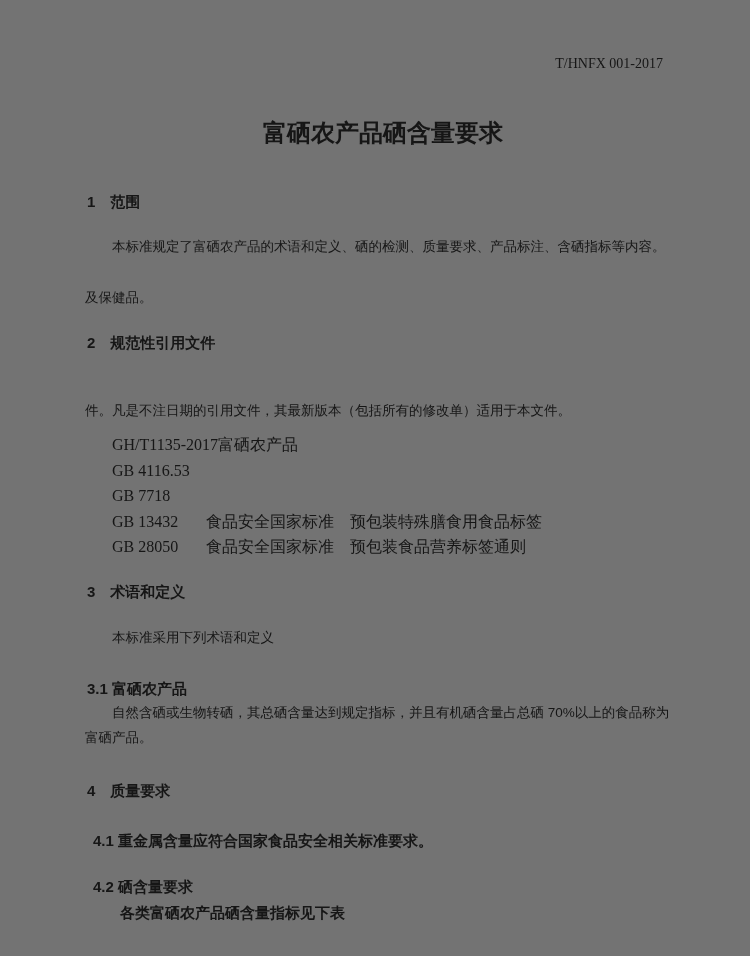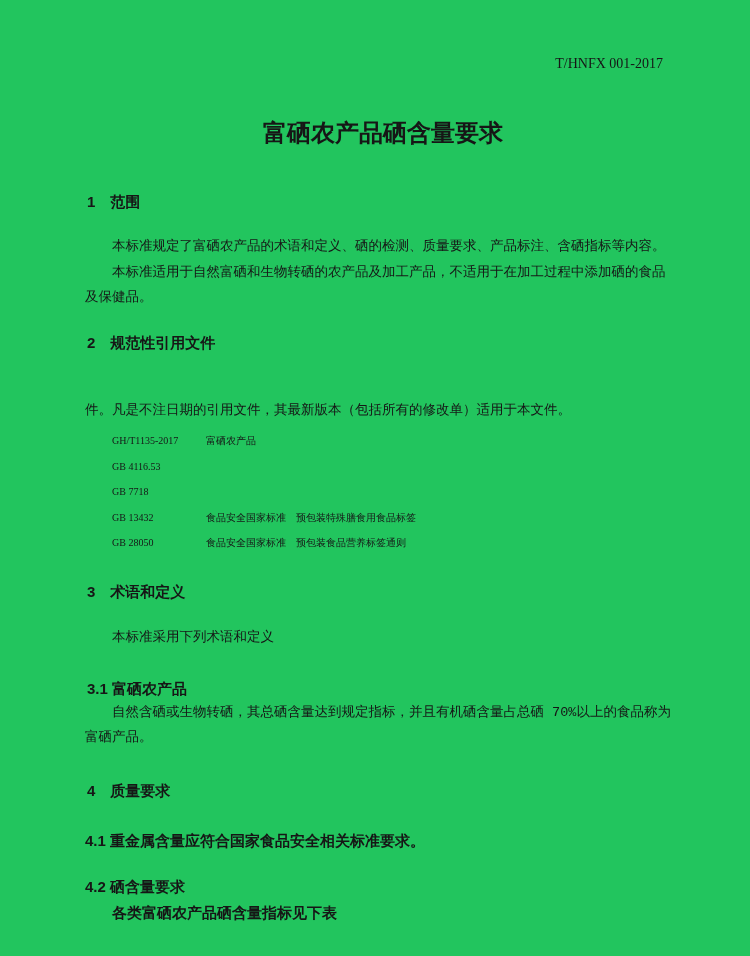--- a/index.html
+++ b/index.html
@@ -1,20 +1,20 @@
 <!DOCTYPE html>
 <html><head>
 <meta charset="utf-8">
 <style>
   html, body { margin: 0; padding: 0; background: #ffffff; }
   .page {
     position: relative;
     width: 750px;
     height: 956px;
-    background: #22c55e;
+    background: #737373;
     color: #161616;
     overflow: hidden;
   }
   .abs { position: absolute; white-space: pre; }
   .doc-code {
     top: 56px;
     right: 87px;
     font-family: "Liberation Serif", "DejaVu Serif", serif;
     font-size: 14px;
     line-height: 1.1;
@@ -32,54 +32,54 @@
   }
   .heading {
     left: 87px;
     font-family: "Liberation Sans", "DejaVu Sans", sans-serif;
     font-weight: 700;
     font-size: 15px;
     line-height: 1.15;
   }
   .body-line {
     left: 85px;
-    font-family: Liberation Mono, monospace;
+    font-family: Liberation Sans, sans-serif;
     font-size: 13.5px;
     line-height: 1.2;
   }
   .indent { left: 112px; }
   .ref-row {
     left: 112px;
     display: flex;
     font-family: "Liberation Serif", "DejaVu Serif", serif;
-    font-size: 10px;
+    font-size: 16px;
     line-height: 1.2;
     white-space: pre;
   }
   .ref-code { flex: 0 0 94px; }
   .ref-text { flex: 0 0 auto; }
   .bold-sans {
     font-family: "Liberation Sans", "DejaVu Sans", sans-serif;
     font-weight: 700;
     font-size: 15px;
     line-height: 1.15;
+    margin-left: 8px;
   }
 </style>
 </head>
 <body>
 
 <div class="page">
 
   <div class="abs doc-code">T/HNFX 001-2017</div>
 
   <div class="abs doc-title">富硒农产品硒含量要求</div>
 
   <div class="abs heading" style="top:193px">1　范围</div>
   <div class="abs body-line indent" style="top:239px">本标准规定了富硒农产品的术语和定义、硒的检测、质量要求、产品标注、含硒指标等内容。</div>
-  <div class="abs body-line indent" style="top:265px">本标准适用于自然富硒和生物转硒的农产品及加工产品，不适用于在加工过程中添加硒的食品</div>
   <div class="abs body-line" style="top:290px">及保健品。</div>
 
   <div class="abs heading" style="top:334px">2　规范性引用文件</div>
   <div class="abs body-line" style="top:403px">件。凡是不注日期的引用文件，其最新版本（包括所有的修改单）适用于本文件。</div>
 
   <div class="abs ref-row" style="top:435px">
     <span class="ref-code">GH/T1135-2017</span>
     <span class="ref-text">富硒农产品</span>
   </div>
   <div class="abs ref-row" style="top:461px">

